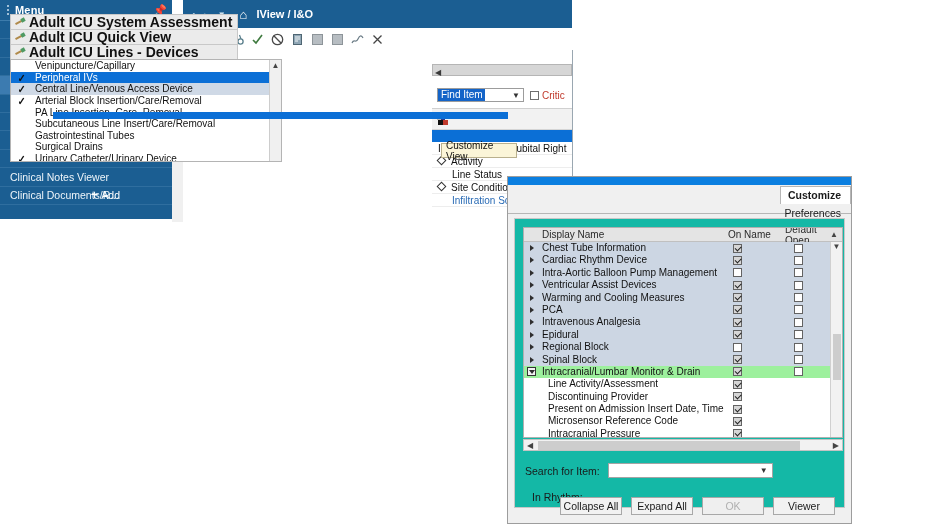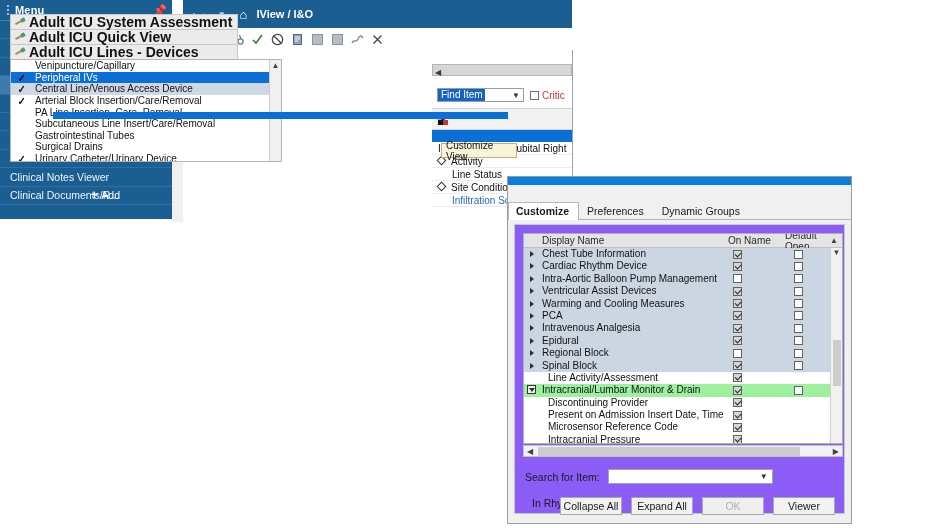--- a/index.html
+++ b/index.html
@@ -418,41 +418,43 @@
     box-sizing: border-box;
     z-index: 30;
   }
   #dlg-titlebar {
     height: 8px;
     background: #0b7fe0;
   }
   #dlg-tabs {
     display: flex;
     align-items: flex-end;
-    height: 35px;
+    height: 29px;
+    padding-left: 6px;
     border-bottom: 1px solid #b6b6b6;
     background: #f0f0f0;
     box-sizing: border-box;
+    flex-direction: column;
   }
   .tab {
     padding: 2px 9px 3px 7px;
     font-size: 10.5px;
     color: #1a1a1a;
     border: 1px solid transparent;
     border-bottom: none;
     position: relative;
     top: 1px;
   }
   .tab.active {
     font-weight: bold;
     background: #ffffff;
     border-color: #b6b6b6;
   }
   #dlg-body {
-    background: #8b5cf6;
+    background: #14b8a6;
     margin: 4px 6px 0 6px;
     height: 290px;
     border: 1px solid #c7c7c7;
     box-sizing: border-box;
     position: relative;
   }
   #grid-wrap {
     position: absolute;
     left: 8px; top: 8px;
     width: 320px; height: 211px;
@@ -947,29 +949,29 @@
             <span class="label">Regional Block</span>
             <span class="gchk onview"></span>
             <span class="gchk defopen"></span>
           </div>
           <div class="grow band-bg">
             <span class="exp"></span>
             <span class="label">Spinal Block</span>
             <span class="gchk onview checked"></span>
             <span class="gchk defopen"></span>
           </div>
-          <div class="grow child">
-            <span class="label">Line Activity/Assessment</span>
-            <span class="gchk onview checked"></span>
-          </div>
           <div class="grow green">
             <span class="exp-open"></span>
             <span class="label">Intracranial/Lumbar Monitor &amp; Drain</span>
             <span class="gchk onview checked"></span>
             <span class="gchk defopen"></span>
+          </div>
+          <div class="grow child">
+            <span class="label">Line Activity/Assessment</span>
+            <span class="gchk onview checked"></span>
           </div>
           <div class="grow child">
             <span class="label">Discontinuing Provider</span>
             <span class="gchk onview checked"></span>
           </div>
           <div class="grow child">
             <span class="label">Present on Admission Insert Date, Time</span>
             <span class="gchk onview checked"></span>
           </div>
           <div class="grow child">

